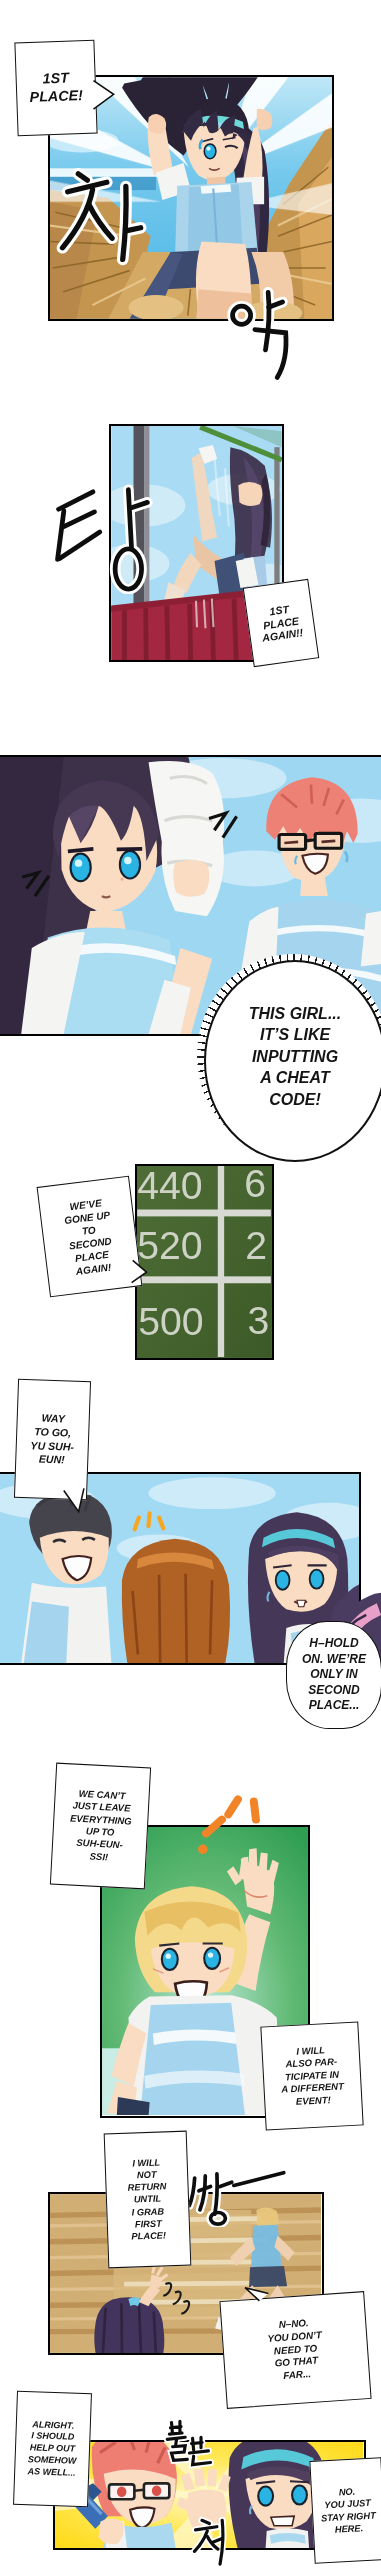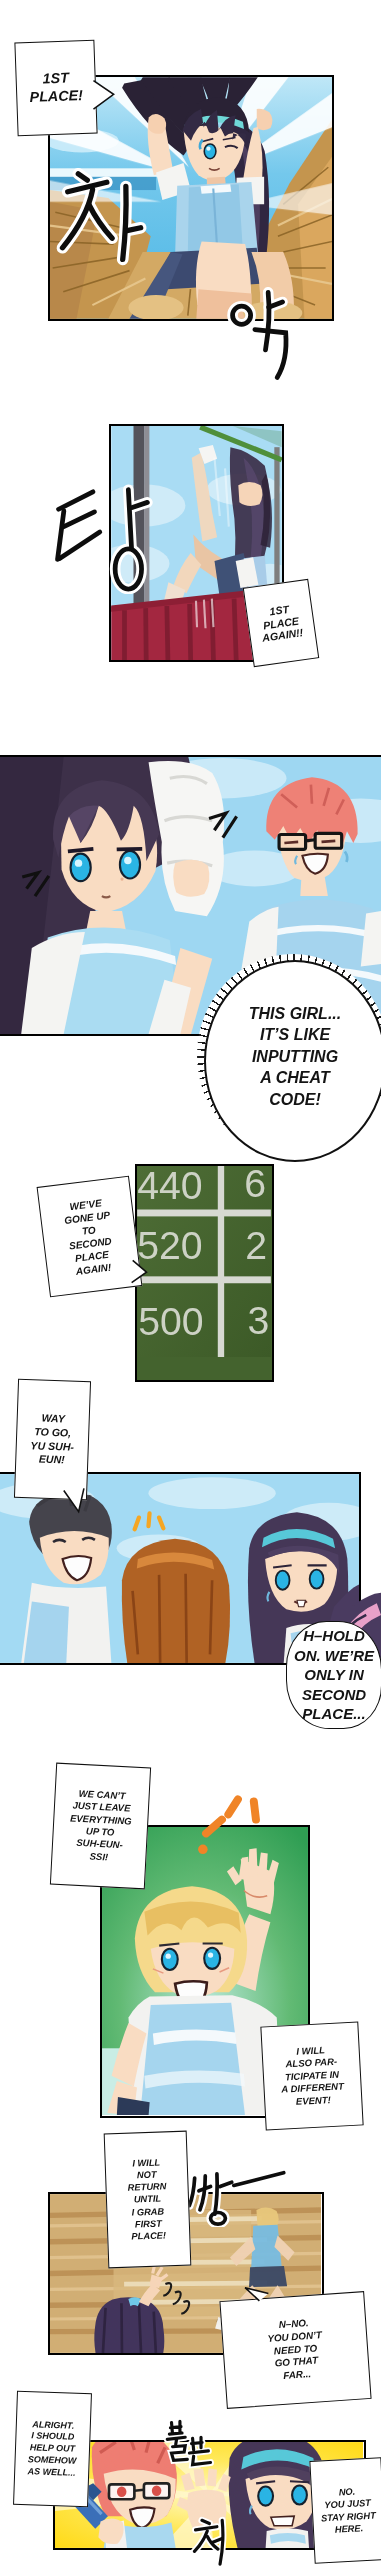--- a/index.html
+++ b/index.html
@@ -318,21 +318,21 @@
 <g stroke="#101010" stroke-width="6" fill="none">
 <path d="M42,226 l30,-8 l-22,30 M66,262 l26,-38"></path>
 <path d="M394,116 l32,-10 l-22,32 M420,152 l26,-40"></path>
 </g>
 </svg>
 </div>
 
 <div style="position:absolute;left:197px;top:954px;width:192px;height:202px;border-radius:50%;background:repeating-conic-gradient(#1a1a1a 0deg 0.9deg,#ffffff 0.9deg 4.4deg);"></div>
 <div style="position:absolute;left:204px;top:960px;width:178px;height:189px;border-radius:50%;background:#fff;border:2.1px solid #111;display:flex;align-items:center;justify-content:center;text-align:center;font-family:'Liberation Sans',sans-serif;font-weight:bold;font-style:italic;font-size:16px;line-height:1.35;color:#141414;padding-bottom:8.5px;">THIS GIRL...<br>IT’S LIKE<br>INPUTTING<br>A CHEAT<br>CODE!</div>
 
-<div style="position:absolute;left:135px;top:1164px;width:139px;height:218px;background:#44632e;border:2.7px solid #000;box-sizing:border-box;">
+<div style="position:absolute;left:135px;top:1164px;width:139px;height:196px;background:#44632e;border:2.7px solid #000;box-sizing:border-box;">
 <svg width="134" height="191" viewBox="0 0 252 360">
 <defs>
           <linearGradient id="grn" x1="0" y1="0" x2="1" y2="1">
 <stop offset="0" stop-color="#4e6d36"></stop>
             <stop offset="1" stop-color="#3c5a27"></stop>
           </linearGradient>
         </defs>
 <rect width="252" height="360" fill="url(#grn)"></rect>
 <rect x="152" y="0" width="12" height="360" fill="#d7d9d2"></rect>
 <rect x="0" y="82" width="252" height="13" fill="#d7d9d2"></rect>
@@ -398,21 +398,21 @@
 </div>
 
 <svg style="position:absolute;left:322px;top:1582px" width="59" height="90" viewBox="0 0 112 170">
 <path d="M20,90 Q50,40 100,22 L112,20 L112,170 L6,170 Q8,125 20,90 Z" fill="#4a3b60"></path>
 <path d="M46,88 Q68,56 104,40 L112,62 Q76,78 60,106 Z" fill="#e8a0c8"></path>
 <path d="M30,110 Q50,78 84,62" stroke="#342a48" stroke-width="5" fill="none"></path>
 </svg>
 
 <div class="bubble" style="left:16px;top:1380px;width:71px;height:117px;transform:rotate(2deg);font-size:10.6px;">WAY<br>TO GO,<br>YU SUH-<br>EUN!</div>
 
-<div class="bubble" style="left:286px;top:1621px;width:94px;height:106px;border-radius:42% 45% 40% 45%;font-size:15px;">H–HOLD<br>ON. WE’RE<br>ONLY IN<br>SECOND<br>PLACE...</div>
+<div class="bubble" style="left:286px;top:1621px;width:94px;height:106px;border-radius:42% 45% 40% 45%;font-size:12px;">H–HOLD<br>ON. WE’RE<br>ONLY IN<br>SECOND<br>PLACE...</div>
 
 <div style="position:absolute;left:100px;top:1825px;width:210px;height:293px;border:2.1px solid #000;box-sizing:border-box;overflow:hidden;">
 <svg width="206" height="288" viewBox="0 0 389 544">
 <defs>
 <radialGradient id="grn6b" cx="0.5" cy="0.62" r="0.75">
 <stop offset="0" stop-color="#b8e8d8"></stop>
             <stop offset="0.55" stop-color="#62ba74"></stop>
             <stop offset="1" stop-color="#2f9e53"></stop>
 </radialGradient>
 </defs>

